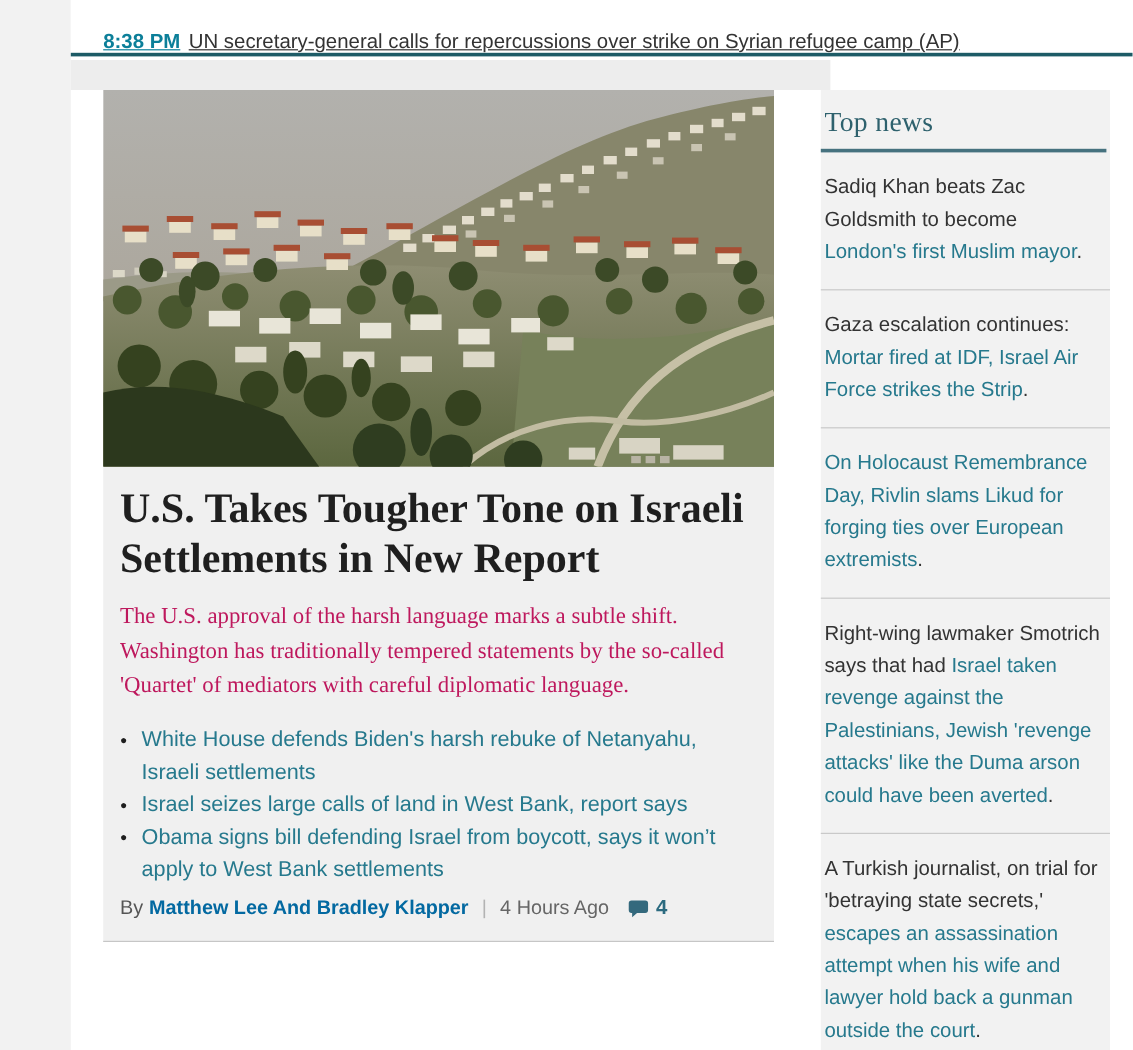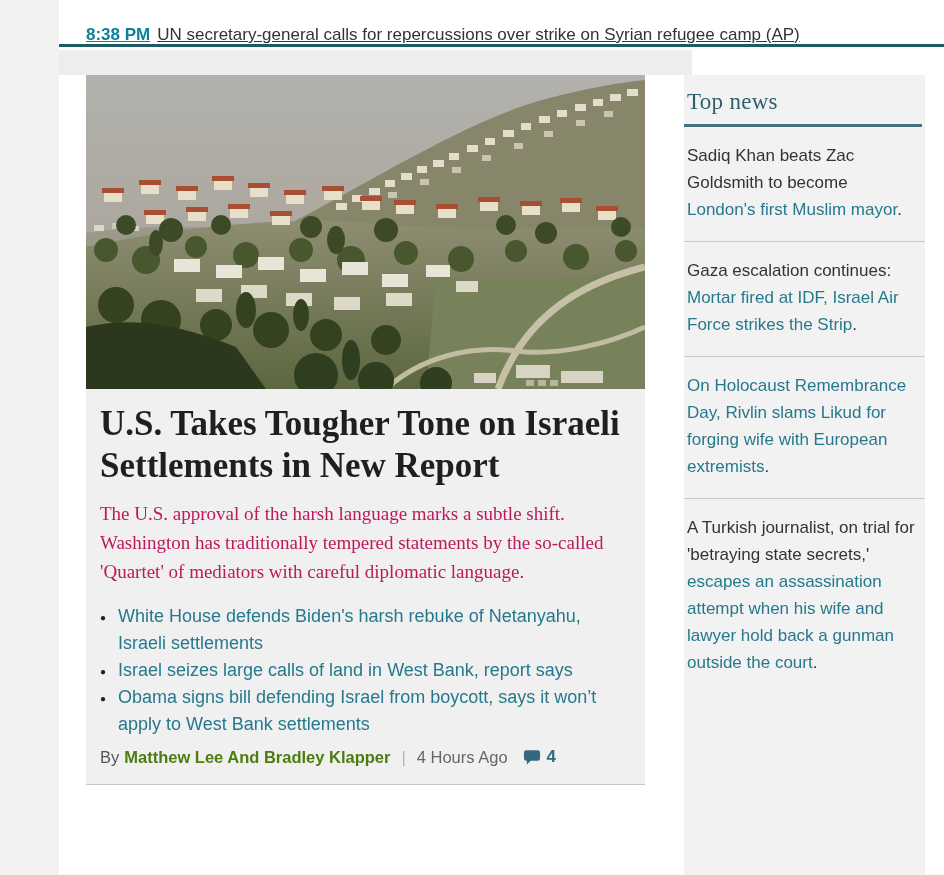--- a/index.html
+++ b/index.html
@@ -27,21 +27,21 @@
   .article-body{padding:4px 14px 17px 14px;}
   .article-title{font-family:"Liberation Serif",serif;font-weight:700;font-size:35px;
                  line-height:42px;color:#1f1f1f;margin:10px 0 12px 0;max-width:522px;cursor:pointer;}
   .article-deck{font-family:"Liberation Serif",serif;font-size:19px;line-height:29px;
                 color:#be185d;max-width:535px;margin:0;}
   .related{list-style:none;margin:17px 0 0 0;padding:0;width:516px;}
   .related li{position:relative;padding-left:18px;font-size:18px;line-height:27px;}
   .related li::before{content:"\25CF";position:absolute;left:0;top:1px;font-size:10px;color:#1e1e1e;}
   .related a{color:#26798d;text-decoration:none;cursor:pointer;}
   .byline{margin-top:9px;font-size:16.5px;color:#555;display:flex;align-items:center;}
-  .byline .authors{font-weight:700;color:#4d7c0f;margin-left:5px;}
+  .byline .authors{font-weight:700;color:#0369a1;margin-left:5px;}
   .byline .pipe{color:#b3b3b3;margin:0 11px;}
   .byline .ago{color:#666;}
   .comments{display:inline-flex;align-items:center;margin-left:15px;color:#2c6b80;
             font-weight:700;font-size:17px;text-decoration:none;cursor:pointer;}
   .comments svg{margin-right:6px;}
 
   
   .sidebar{position:absolute;left:684px;top:75px;width:241px;height:805px;background:#f2f2f2;box-sizing:border-box;}
   .sidebar-title{font-family:"Liberation Serif",serif;font-weight:400;font-size:23px;
                  color:#2e616d;margin:14px 0 9px 3px;letter-spacing:.3px;}
@@ -251,18 +251,19 @@
       </div>
     </div>
   </div>
 
   <div class="sidebar">
     <h2 class="sidebar-title">Top news</h2>
     <div class="sidebar-rule"></div>
     <ul class="topnews-list" id="topnews-list">
         <li><span>Sadiq Khan beats Zac Goldsmith to become </span><a>London's first Muslim mayor</a><span>.</span></li>
         <li><span>Gaza escalation continues: </span><a>Mortar fired at IDF, Israel Air Force strikes the Strip</a><span>.</span></li>
-        <li><a>On Holocaust Remembrance Day, Rivlin slams Likud for forging wife with European extremists</a><span>.</span></li>
+        <li><a>On Holocaust Remembrance Day, Rivlin slams Likud for forging ties over European extremists</a><span>.</span></li>
+        <li><span>Right-wing lawmaker Smotrich says that had </span><a>Israel taken revenge against the Palestinians, Jewish 'revenge attacks' like the Duma arson could have been averted</a><span>.</span></li>
         <li><span>A Turkish journalist, on trial for 'betraying state secrets,' </span><a>escapes an assassination attempt when his wife and lawyer hold back a gunman outside the court</a><span>.</span></li>
       </ul>
   </div>
 
 </div>
 
 </body></html>

